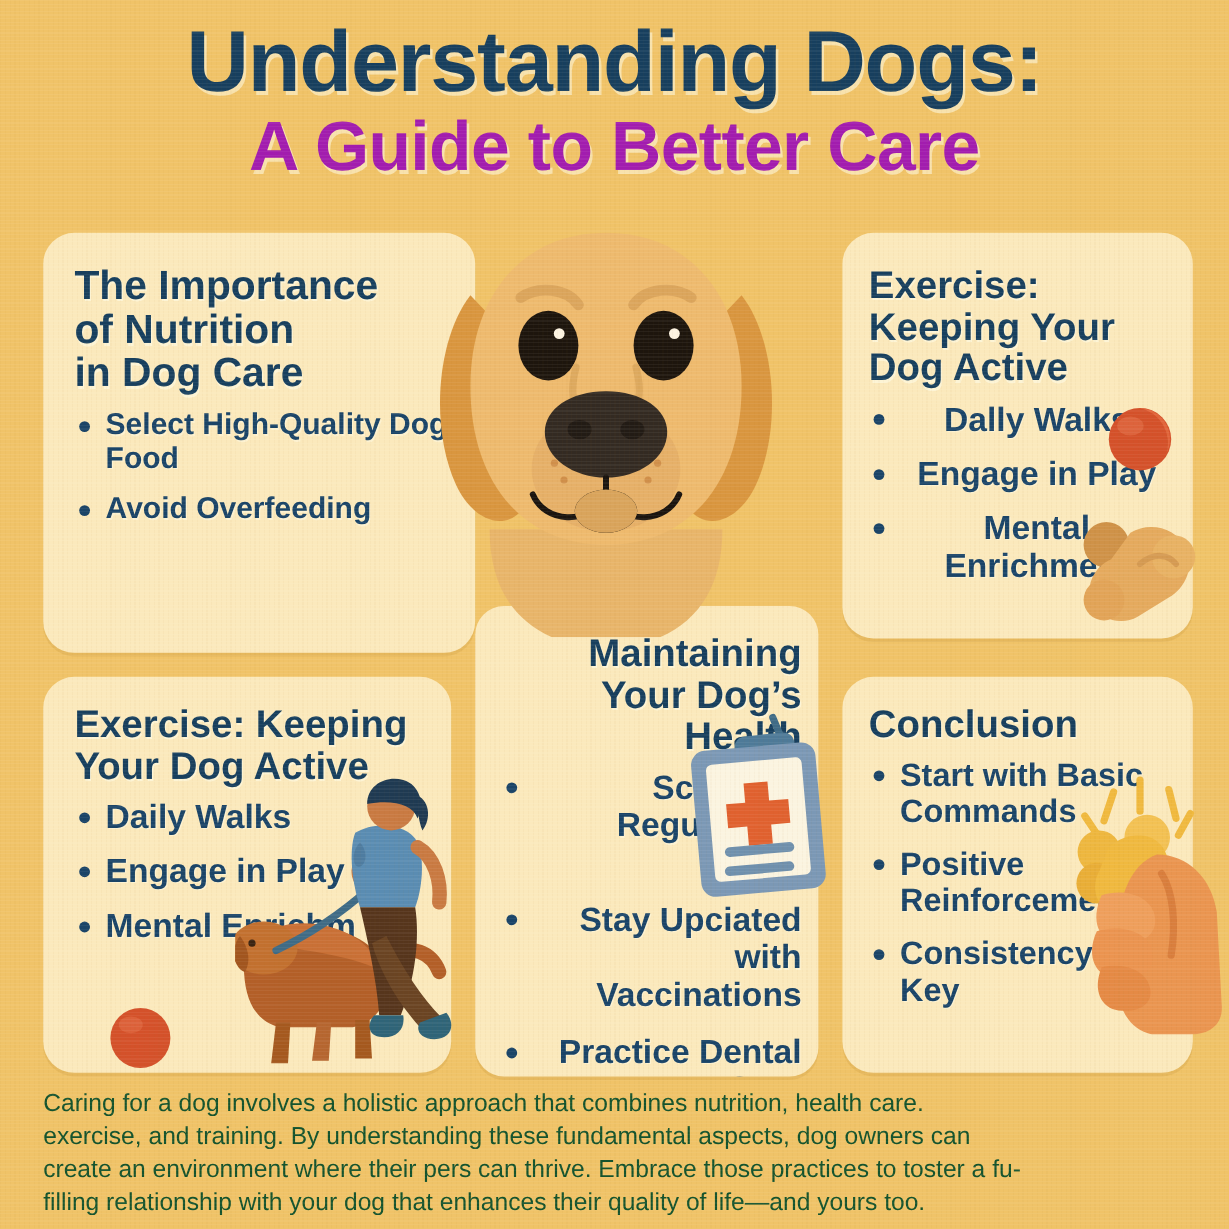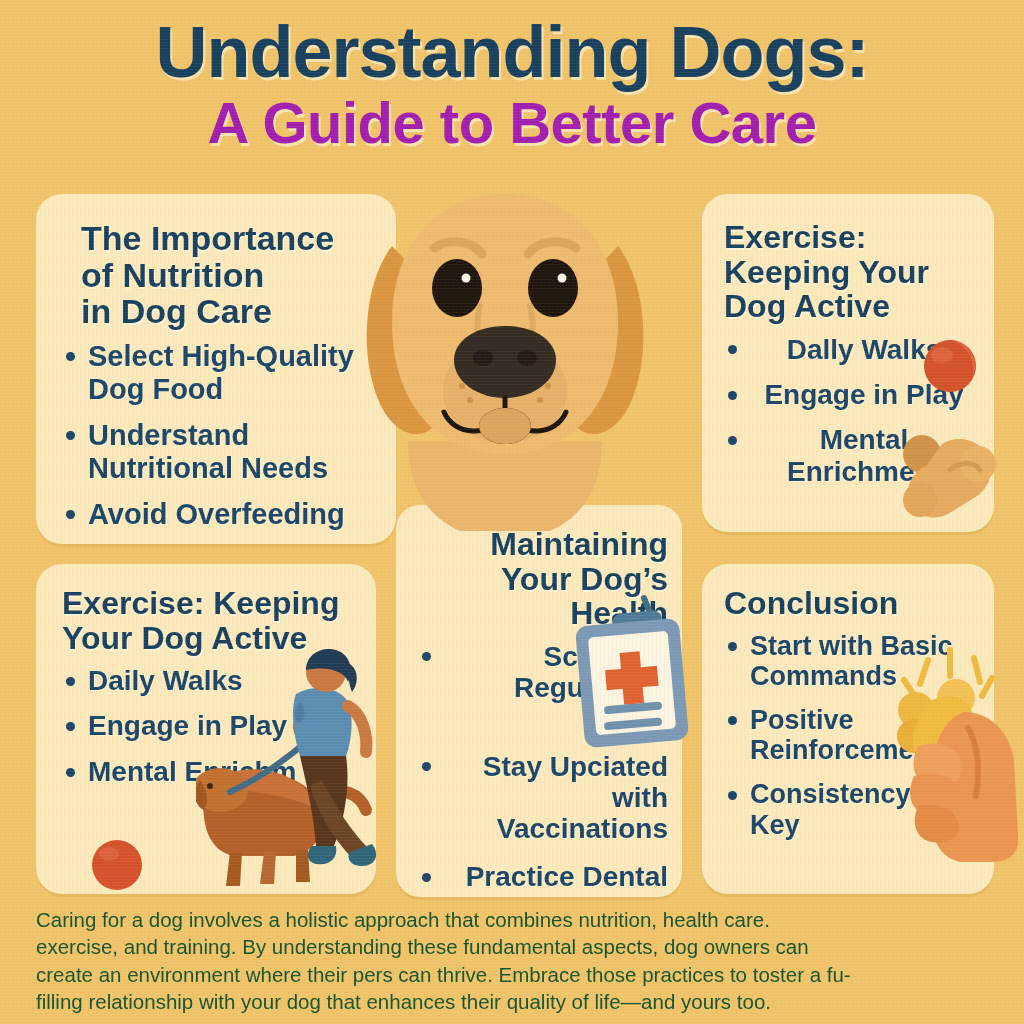--- a/index.html
+++ b/index.html
@@ -57,22 +57,22 @@
     text-shadow: 1px 1px 0 rgba(255,252,230,.5);
   }
   .card li::before {
     content:""; position:absolute; left:4px; top:.42em;
     width:9px; height:9px; border-radius:50%;
     background:#1a4468;
   }
 
   
   #card-nutrition { left:36px;  top:194px; width:360px; height:350px; padding:26px 20px 14px 26px; }
-  #card-nutrition h2 { font-size:34px;margin-left:19px; }
-  #card-nutrition li { font-size:29px; }
+  #card-nutrition h2 { font-size:34px; }
+  #card-nutrition li { font-size:25px; }
 
   #card-exercise-top { left:702px; top:194px; width:292px; height:338px; padding:26px 16px 14px 22px; }
   #card-exercise-top h2 { font-size:32px; }
   #card-exercise-top li { font-size:28px;text-align:center; }
 
   #card-exercise-bottom { left:36px; top:564px; width:340px; height:330px; padding:22px 16px 14px 26px; }
   #card-exercise-bottom h2 { font-size:32px; }
   #card-exercise-bottom li { font-size:28px; }
 
   #card-health { left:396px; top:505px; width:286px; height:392px; padding:22px 14px 10px 22px; border-radius:24px;text-align:right; }
@@ -112,21 +112,20 @@
     <div class="title-l2">A Guide to Better Care</div>
   </div>
 
   <div class="card" id="card-nutrition">
     <div class="card-inner">
       <h2>The Importance
 of Nutrition
 in Dog Care</h2>
       <ul>
         <li>Select High-Quality Dog Food</li>
-        <li>Understand Nutritional Needs</li>
         <li>Avoid Overfeeding</li>
       </ul>
     </div>
   </div>
 
   <div class="card" id="card-exercise-top">
     <div class="card-inner">
       <h2>Exercise:
 Keeping Your
 Dog Active</h2>

